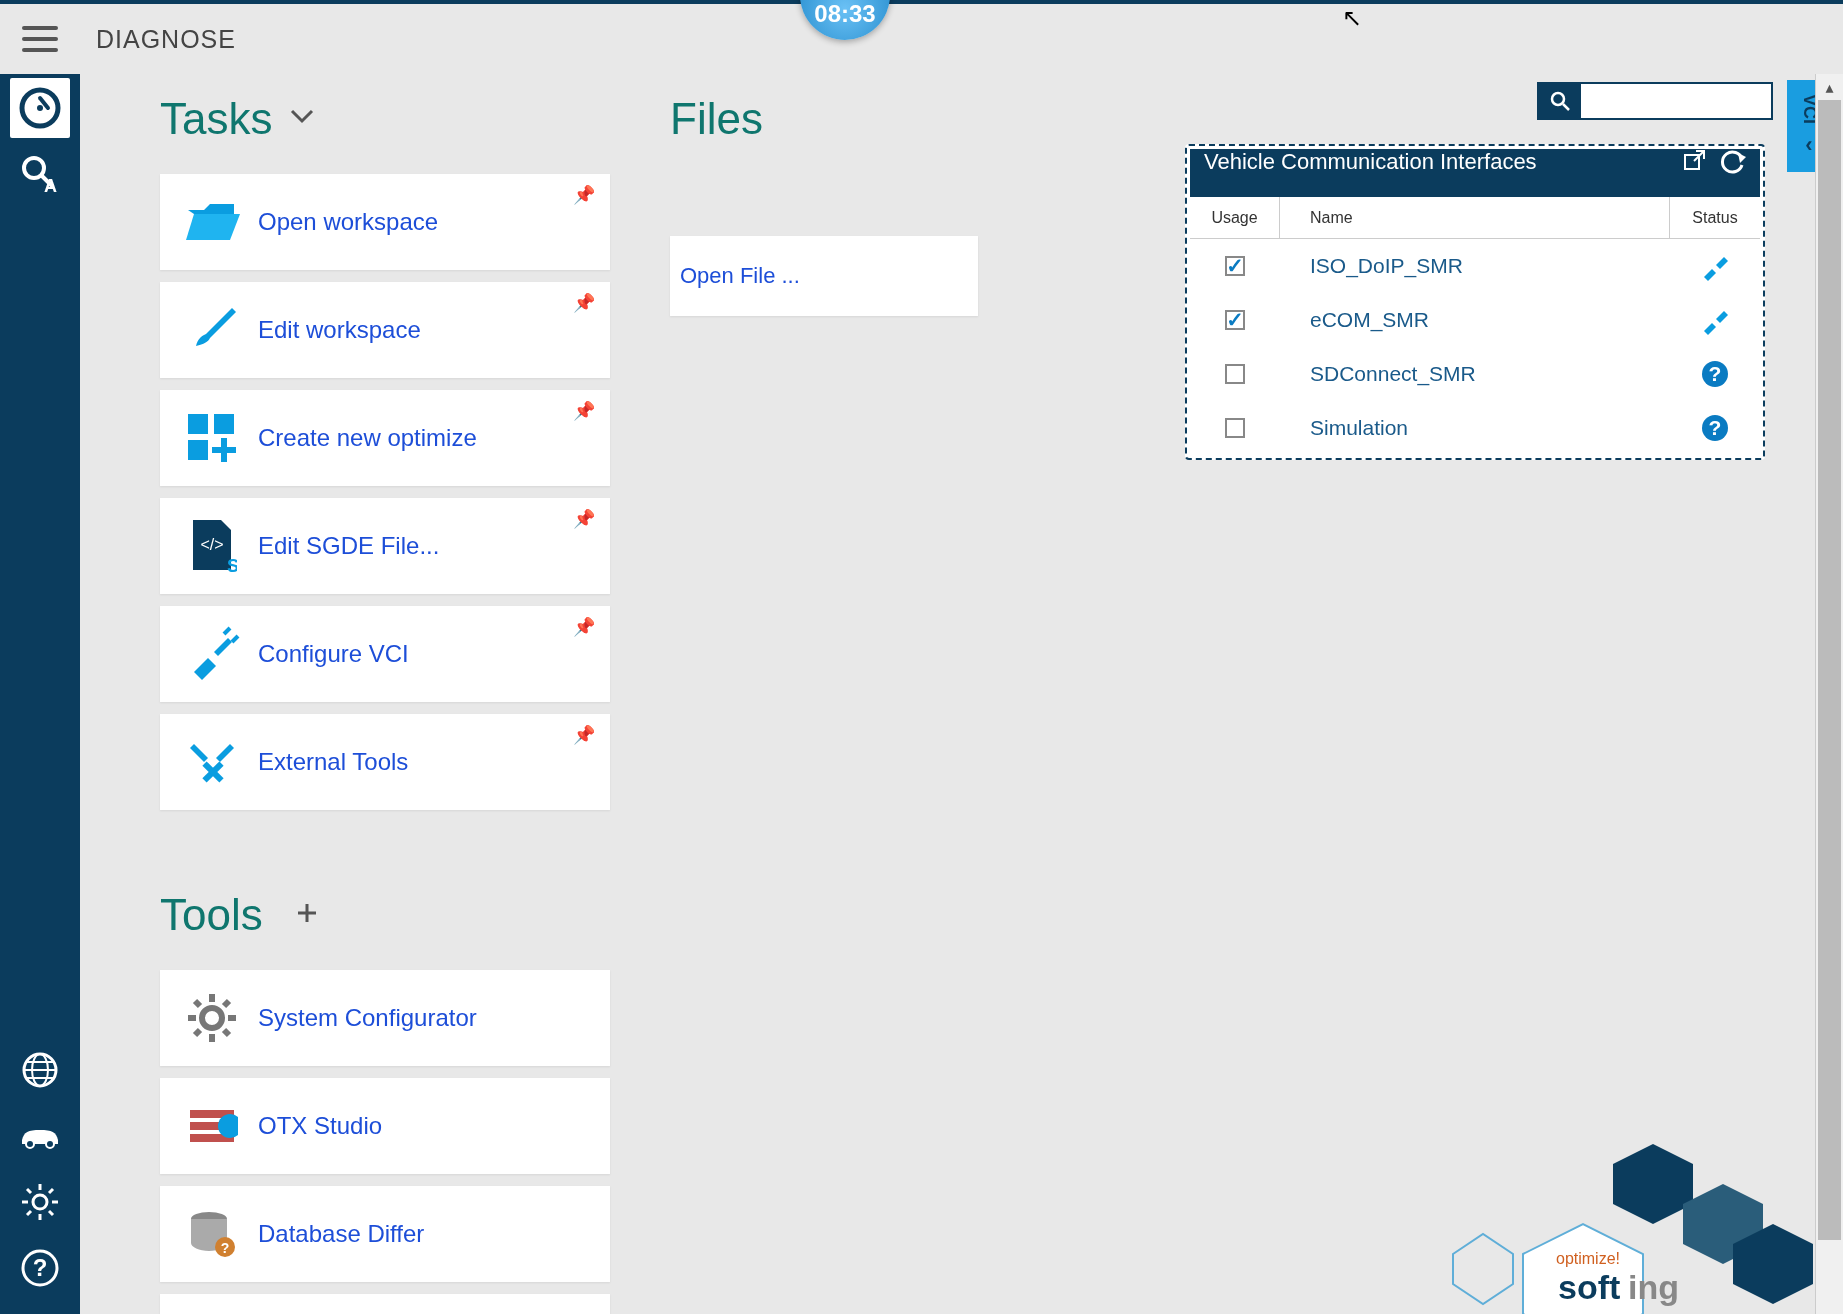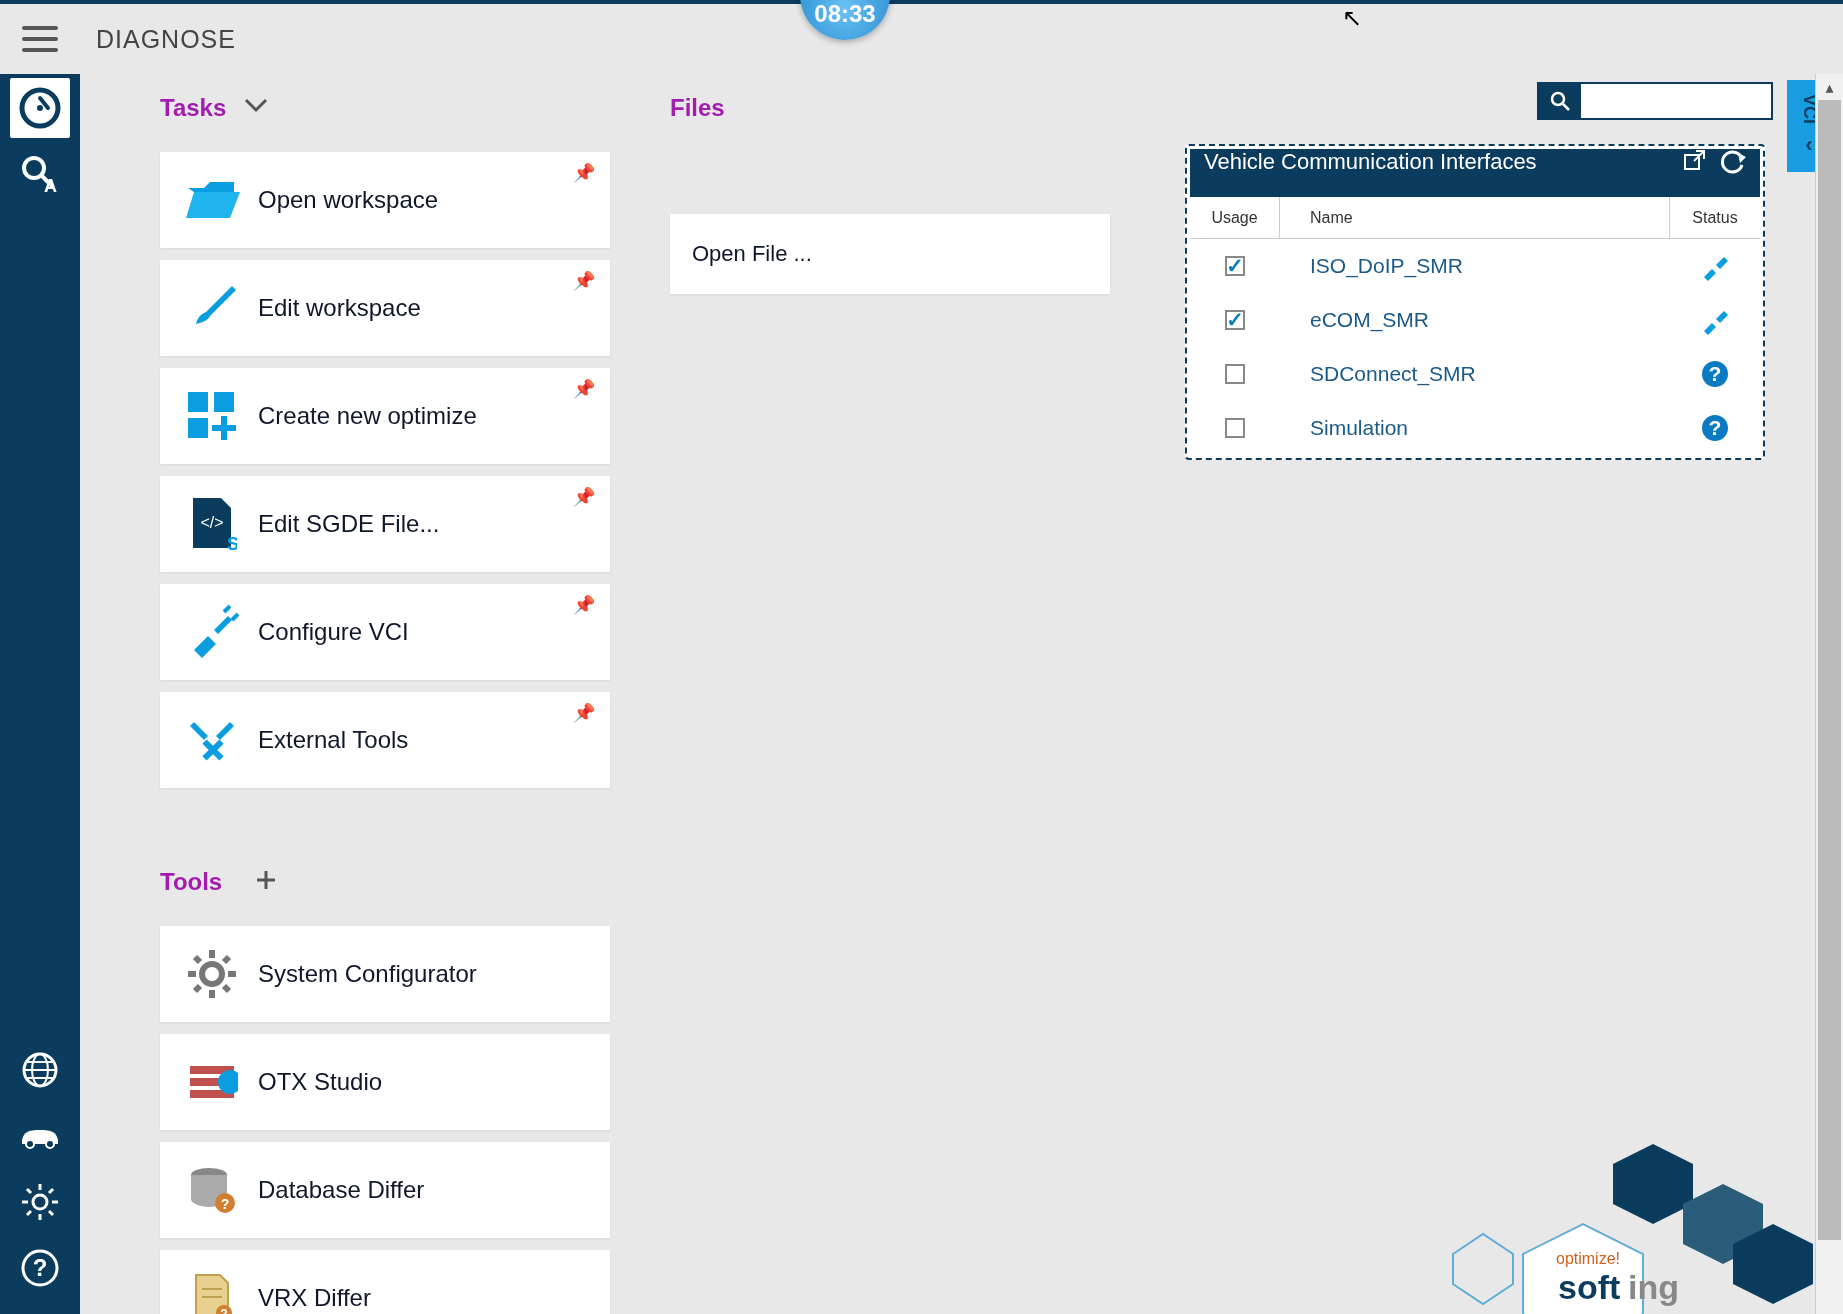--- a/index.html
+++ b/index.html
@@ -76,23 +76,23 @@
   flex: 1;
   padding: 20px 30px;
   position: relative;
 }
 .section-header {
   display: flex; align-items: center;
   margin-bottom: 30px;
   gap: 18px;
 }
 .section-title {
-  font-size: 24px;
-  font-weight: 700;
-  color: #a21caf;
+  font-size: 44px;
+  font-weight: 400;
+  color: #0f766e;
 }
 .chevron-toggle, .plus-toggle {
   color: #555;
   cursor: pointer;
 }
 .card {
   background: #fff;
   height: 96px;
   margin-bottom: 12px;
   display: flex;
@@ -102,21 +102,21 @@
   cursor: pointer;
   box-shadow: 0 1px 2px rgba(0,0,0,0.08);
 }
 .card-icon {
   width: 60px; height: 60px;
   display: flex; align-items: center; justify-content: center;
   margin-right: 16px;
 }
 .card-label {
   font-size: 24px;
-  color: #0f172a;
+  color: #1d4ed8;
 }
 .pin {
   position: absolute;
   top: 10px; right: 14px;
   color: #555;
   font-size: 18px;
   cursor: pointer;
 }
 .tools-header { margin-top: 80px; gap: 33px; }
 .search-wrap {
@@ -133,23 +133,23 @@
 .search-input {
   width: 190px; height: 34px;
   border: none; outline: none;
   background: #fff;
   padding: 0 8px;
   font-size: 16px;
 }
 .open-file-card {
   background: #fff;
   height: 80px;
-  width: 440px;
+  width: 308px;
   display: flex; align-items: center;
-  padding: 0 22px;
+  padding: 0 10px;
   margin-top: 92px;
   cursor: pointer;
   box-shadow: 0 1px 2px rgba(0,0,0,0.08);
 }
 .vci-panel {
   position: absolute;
   top: 70px; right: 48px;
   width: 580px;
   background: #fff;
   border: 2px dashed #0b3c5d;

